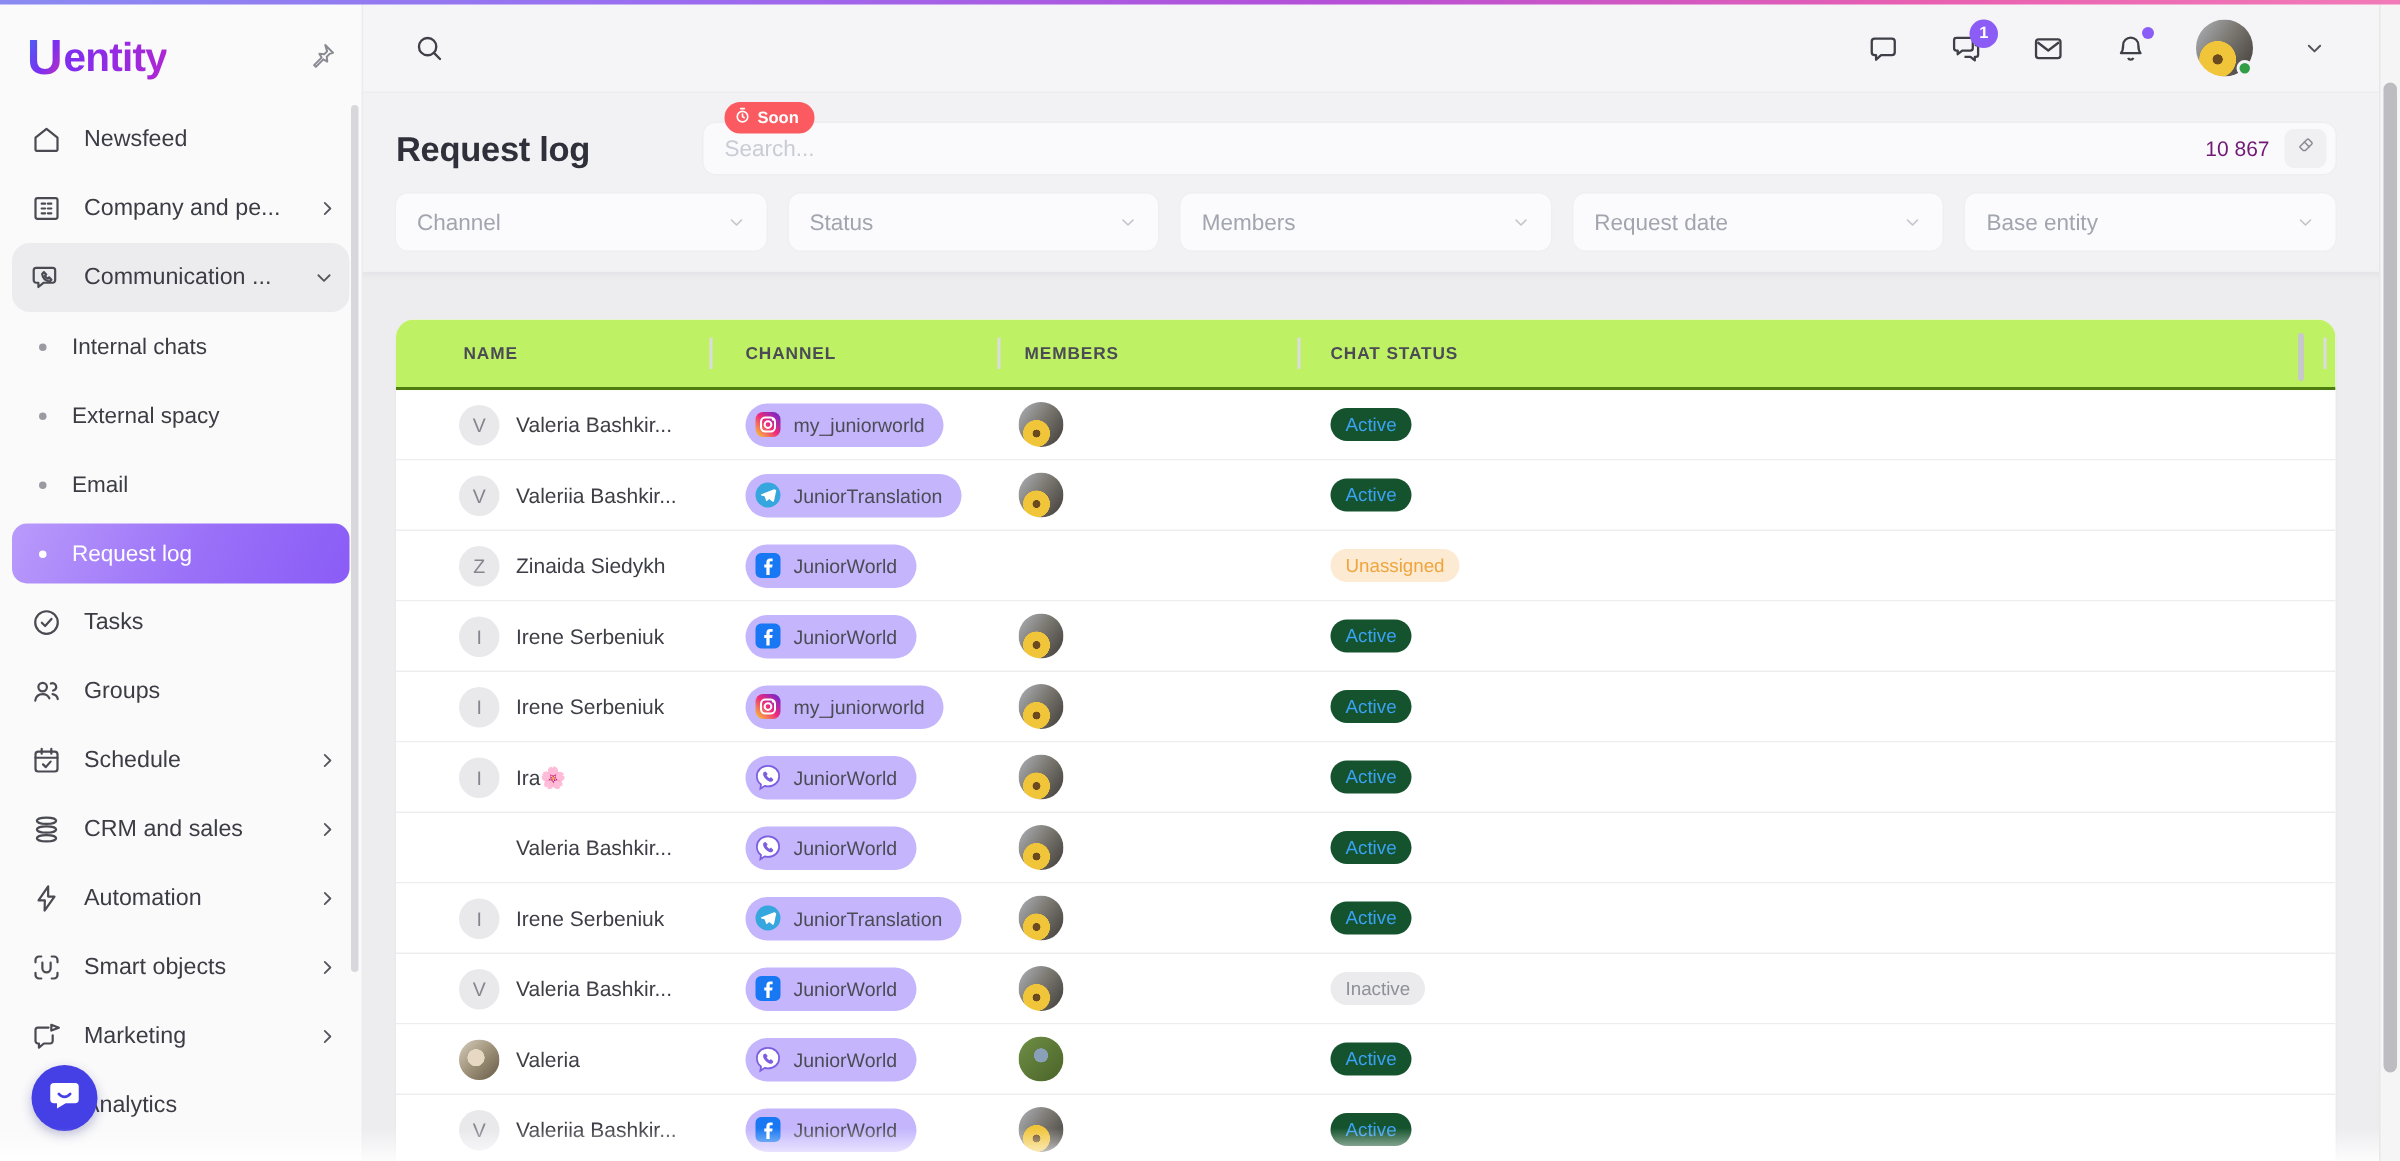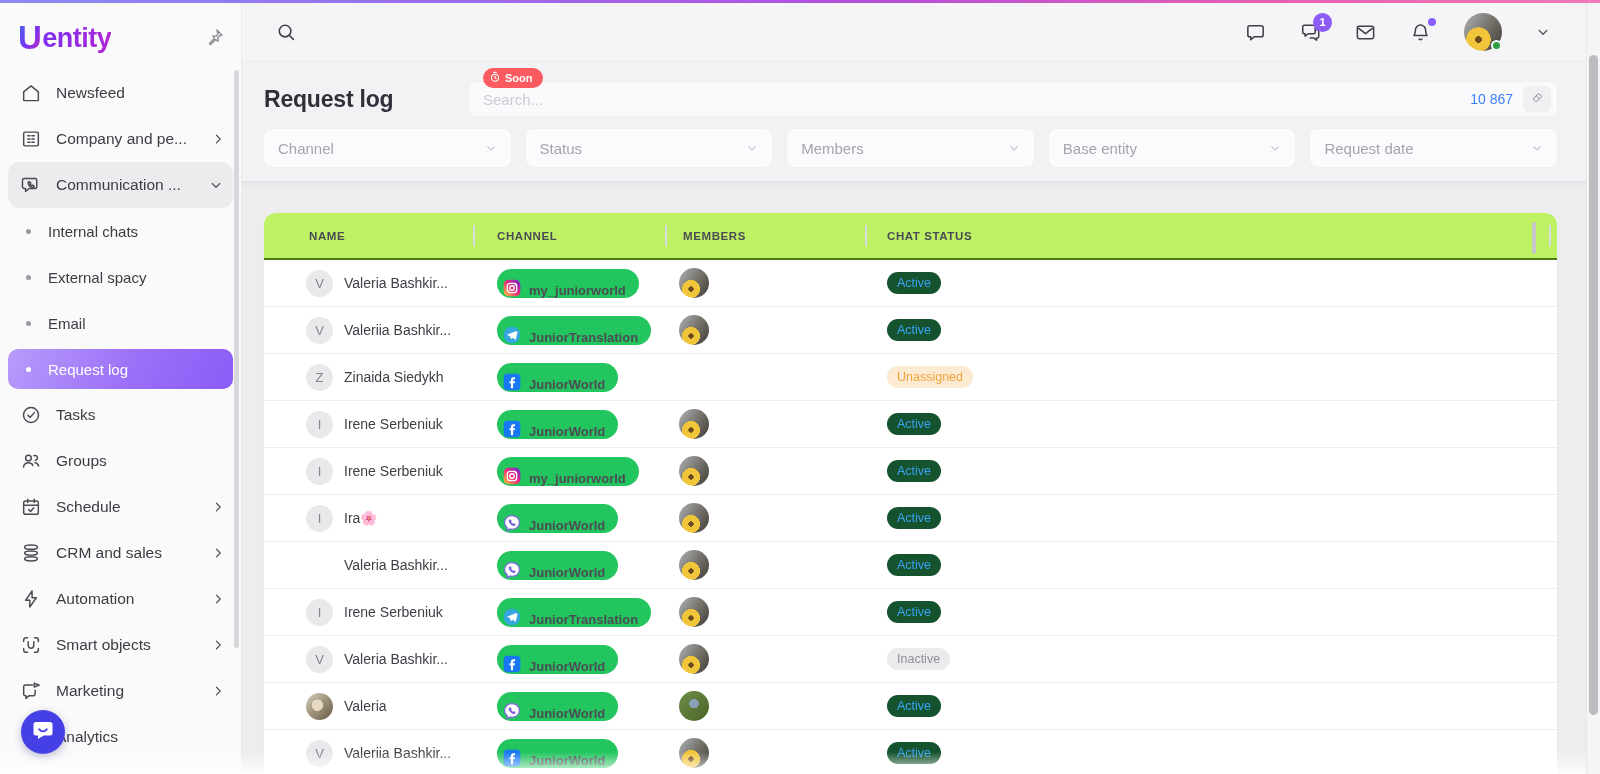--- a/index.html
+++ b/index.html
@@ -57,21 +57,21 @@
 
   .content { flex:1; display:flex; flex-direction:column; padding:20px 43px 0 22px; min-height:0; }
 
   .header-row { display:flex; align-items:center; }
   .page-title { width:205px; flex:none; font-size:23px; font-weight:700; color:#30303a; letter-spacing:-.2px; }
   .search-bar { flex:1; height:34px; background:#fafafc; border-radius:8px; display:flex; align-items:center; padding:0 6px 0 14px; position:relative; box-shadow:0 0 0 1px rgba(0,0,0,0.015); }
   .search-bar input { flex:1; border:none; outline:none; background:transparent; font-size:15px; color:#3c3c44; font-family:"Liberation Sans",sans-serif; }
   .search-bar input::placeholder { color:#c9ccd4; }
   .soon-badge { position:absolute; left:14px; top:-14px; background:#fa5a60; color:#fff; font-size:11px; font-weight:700; border-radius:999px; padding:3px 10px 3px 6px; display:flex; align-items:center; gap:4px; }
   .soon-badge svg { width:12px; height:12px; }
-  .search-count { color:#3b82f6; font-size:14px; margin-right:10px; }
+  .search-count { color:#701a75; font-size:14px; margin-right:10px; }
   .clear-btn { width:28px; height:26px; border-radius:6px; background:#f0f0f3; display:flex; align-items:center; justify-content:center; color:#8a8a92; cursor:pointer; }
   .clear-btn svg { width:15px; height:15px; }
 
   .filters { display:flex; gap:15px; margin-top:13px; }
   .filter-box { flex:1; height:38px; background:#fbfbfd; border-radius:8px; display:flex; align-items:center; padding:0 12px 0 14px; font-size:15px; color:#a2a5af; cursor:pointer; box-shadow:0 0 0 1px rgba(0,0,0,0.012); }
   .filter-box .fchev { margin-left:auto; width:16px; height:16px; color:#c2c4cc; }
   .filter-box .fchev svg { width:16px; height:16px; }
 
   .table-zone { margin:14px -43px 0 -22px; padding:32px 43px 0 22px; background:#ededf0; flex:1; min-height:0;
     box-shadow:inset 0 8px 8px -8px rgba(20,20,40,.08); }
@@ -93,21 +93,21 @@
   .td.c2 { padding-left:24px; }
   .td.c3 { padding-left:14px; }
   .td.c4 { padding-left:22px; }
 
   .avatar-initial { width:27px; height:27px; border-radius:50%; background:#e9e9ec; color:#85858e; font-size:13px; display:flex; align-items:center; justify-content:center; flex:none; }
   .avatar-photo { width:27px; height:27px; border-radius:50%; flex:none; }
   .a-photo1 { background:radial-gradient(circle at 60% 40%, #e9ddcb 0 30%, rgba(0,0,0,0) 31%), linear-gradient(135deg,#c7bdb0 0%,#97alom 0,#8d8478 45%,#5b5248 100%); }
   .a-photo2 { background:radial-gradient(circle at 42% 45%, #e6d8c2 0 26%, rgba(0,0,0,0) 27%), linear-gradient(135deg,#d9cfc0 0%,#a3977f 45%,#665a46 100%); }
   .row-name { margin-left:11px; font-size:14px; color:#3e3e46; white-space:nowrap; overflow:hidden; text-overflow:ellipsis; padding-right:8px; }
 
-  .chan-pill { display:inline-flex; align-items:flex-end; gap:7px; background:#22c55e; border-radius:15px; height:29px; padding:0 13px 0 5px; max-width:100%;font-weight:bold; }
+  .chan-pill { display:inline-flex; align-items:center; gap:7px; background:#c4b5fd; border-radius:15px; height:29px; padding:0 13px 0 5px; max-width:100%; }
   .chan-pill .cico { width:20px; height:20px; flex:none; display:flex; }
   .chan-pill .cico svg { width:20px; height:20px; }
   .chan-pill .handle { font-size:13px; color:#4c4c54; white-space:nowrap; }
 
   .member { width:30px; height:30px; border-radius:50%; flex:none; }
   .m-sunflower { background:radial-gradient(circle at 40% 70%, #6b4a1f 0 9%, #f1c53a 10% 32%, rgba(0,0,0,0) 33%), linear-gradient(125deg,#aeb3ba 0%,#7d7a74 45%,#3f3a35 100%); }
   .m-green { background:radial-gradient(circle at 50% 42%, #8aa0b8 0 20%, rgba(0,0,0,0) 21%), linear-gradient(135deg,#6f8f46 0%,#4a6328 100%); }
 
   .status { height:22px; border-radius:11px; padding:0 10px; font-size:12.5px; font-weight:500; display:inline-flex; align-items:center; }
   .st-active { background:#14532d; color:#3ba1f3; }
@@ -346,27 +346,27 @@
                 <path d="M7 10l5 5 5-5"></path>
               </svg></span>
           </div>
           <div class="filter-box">
             <span>Members</span>
             <span class="fchev"><svg viewBox="0 0 24 24" fill="none" stroke="currentColor" stroke-width="1.6" stroke-linecap="round" stroke-linejoin="round">
                 <path d="M7 10l5 5 5-5"></path>
               </svg></span>
           </div>
           <div class="filter-box">
-            <span>Base entity</span>
+            <span>Request date</span>
             <span class="fchev"><svg viewBox="0 0 24 24" fill="none" stroke="currentColor" stroke-width="1.6" stroke-linecap="round" stroke-linejoin="round">
                 <path d="M7 10l5 5 5-5"></path>
               </svg></span>
           </div>
           <div class="filter-box">
-            <span>Request date</span>
+            <span>Base entity</span>
             <span class="fchev"><svg viewBox="0 0 24 24" fill="none" stroke="currentColor" stroke-width="1.6" stroke-linecap="round" stroke-linejoin="round">
                 <path d="M7 10l5 5 5-5"></path>
               </svg></span>
           </div>
         </div>
 
       <div class="table-zone">
         <div class="table-card">
           <div class="thead" id="table-head">
               <div class="th">Name</div>

